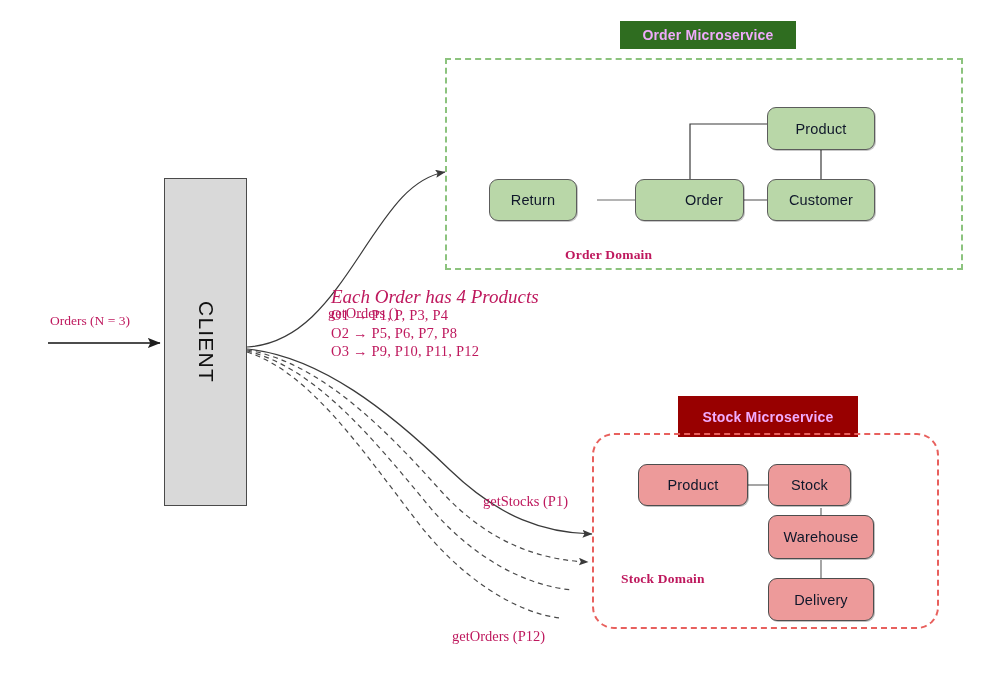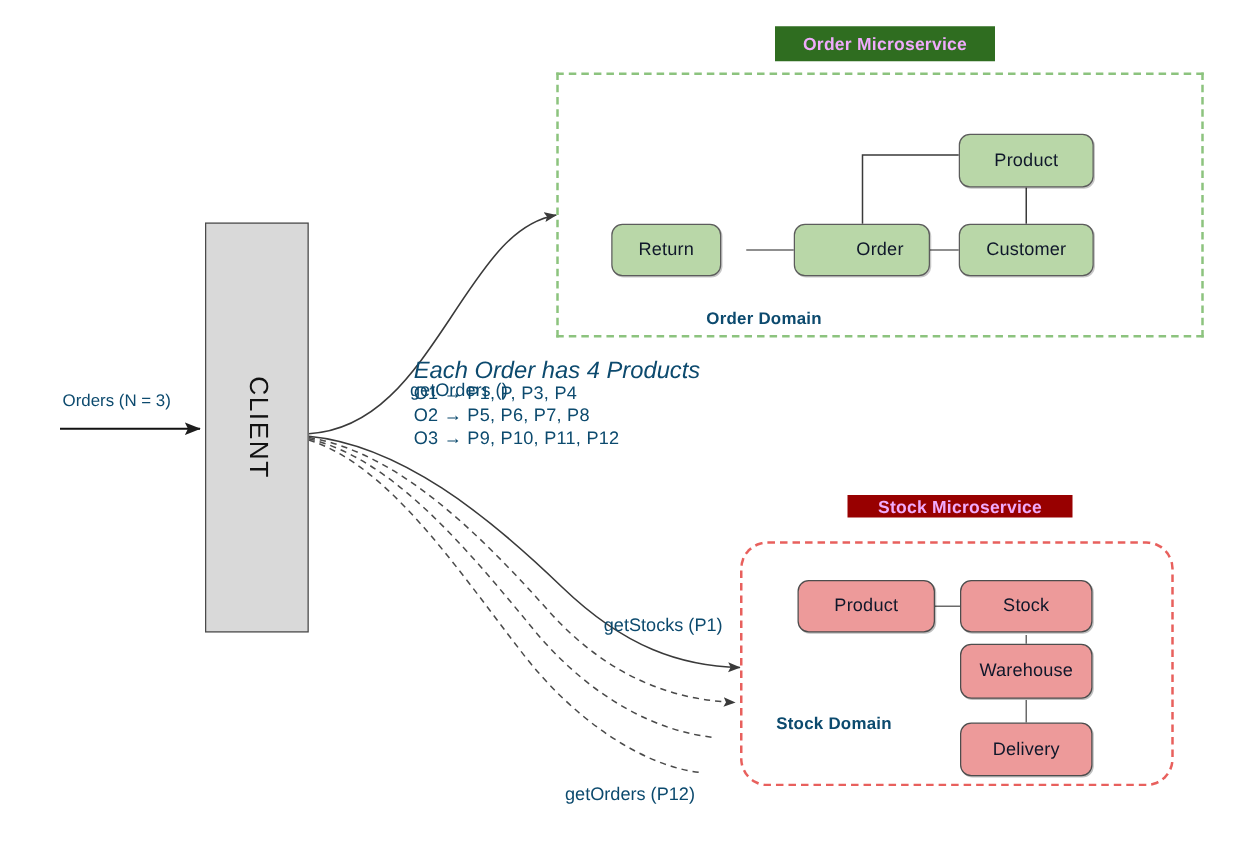--- a/index.html
+++ b/index.html
@@ -92,22 +92,23 @@
     letter-spacing:.2px;
     white-space:nowrap;
   }
   #order-chip{background:#2f6d20;}
   #stock-chip{background:#980000;}
 
   
   .txt{
     position:absolute;
     white-space:nowrap;
-    color:#0c4a6e;
+    color:#be185d;
     font-size:14.5px;
+    font-family:Liberation Serif, serif;
   }
   .txt.bold{font-weight:bold;font-size:13.5px;letter-spacing:.2px;}
   .txt.ital{font-style:italic;font-size:19px;}
   .txt.small{font-size:13.5px;}
   .mapping{font-size:14.5px;letter-spacing:.2px;}
 </style>
 </head>
 <body>
 
 <div id="stage">
@@ -168,28 +169,28 @@
 
   <div class="txt bold" style="left:565px;top:247px;">Order Domain</div>
 
   <div class="txt" style="left:328px;top:305px;">getOrders ()</div>
 
   <div class="txt ital" style="left:331px;top:286px;">Each Order has 4 Products</div>
   <div class="txt mapping" style="left:331px;top:307px;">O1 → P1, P, P3, P4</div>
   <div class="txt mapping" style="left:331px;top:325px;">O2 → P5, P6, P7, P8</div>
   <div class="txt mapping" style="left:331px;top:343px;">O3 → P9, P10, P11, P12</div>
 
-  <div id="stock-chip" class="chip" style="left:678px;top:396px;width:180px;height:18px;">Stock Microservice</div>
+  <div id="stock-chip" class="chip" style="left:678px;top:396px;width:180px;height:41px;">Stock Microservice</div>
 
   <div id="stock-domain-box" class="domain-box" style="left:592px;top:433px;width:347px;height:196px;"></div>
 
   <div class="node red" style="left:638px;top:464px;width:110px;height:42px;">
     <span>Product</span>
   </div>
-  <div class="node red" style="left:768px;top:464px;width:106px;height:42px;">
+  <div class="node red" style="left:768px;top:464px;width:83px;height:42px;">
     <span>Stock</span>
   </div>
   <div class="node red" style="left:768px;top:515px;width:106px;height:44px;">
     <span>Warehouse</span>
   </div>
   <div class="node red" style="left:768px;top:578px;width:106px;height:43px;">
     <span>Delivery</span>
   </div>
 
   <div class="txt bold" style="left:621px;top:571px;">Stock Domain</div>

